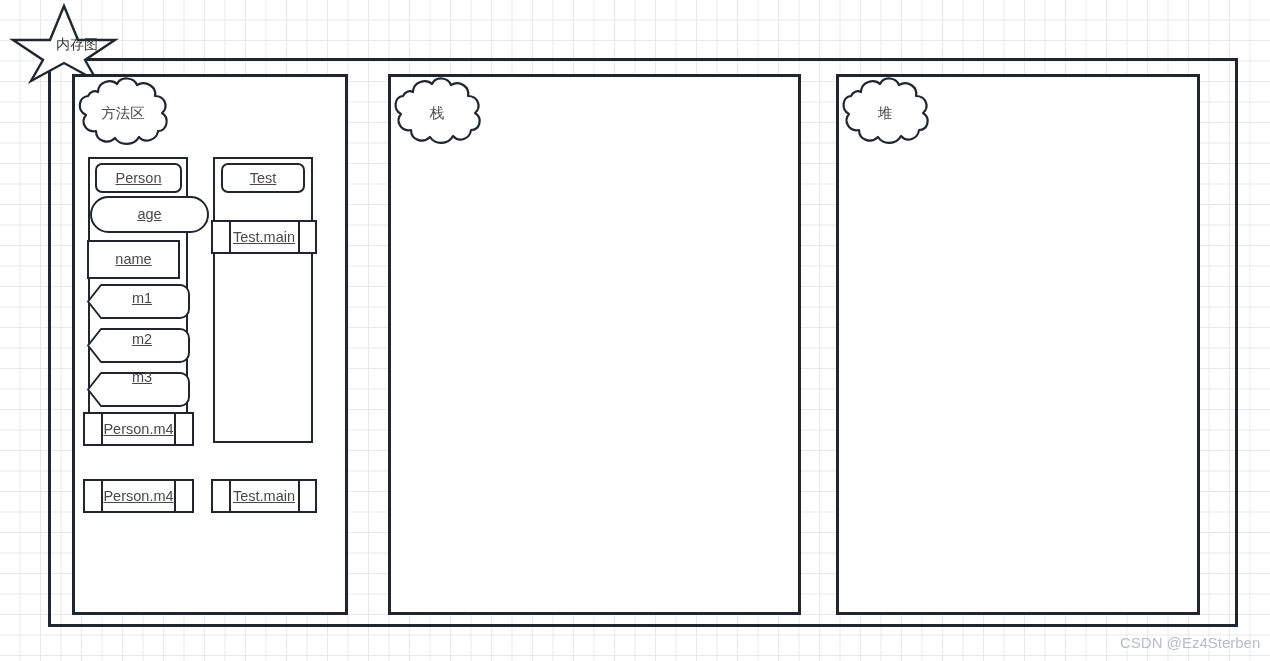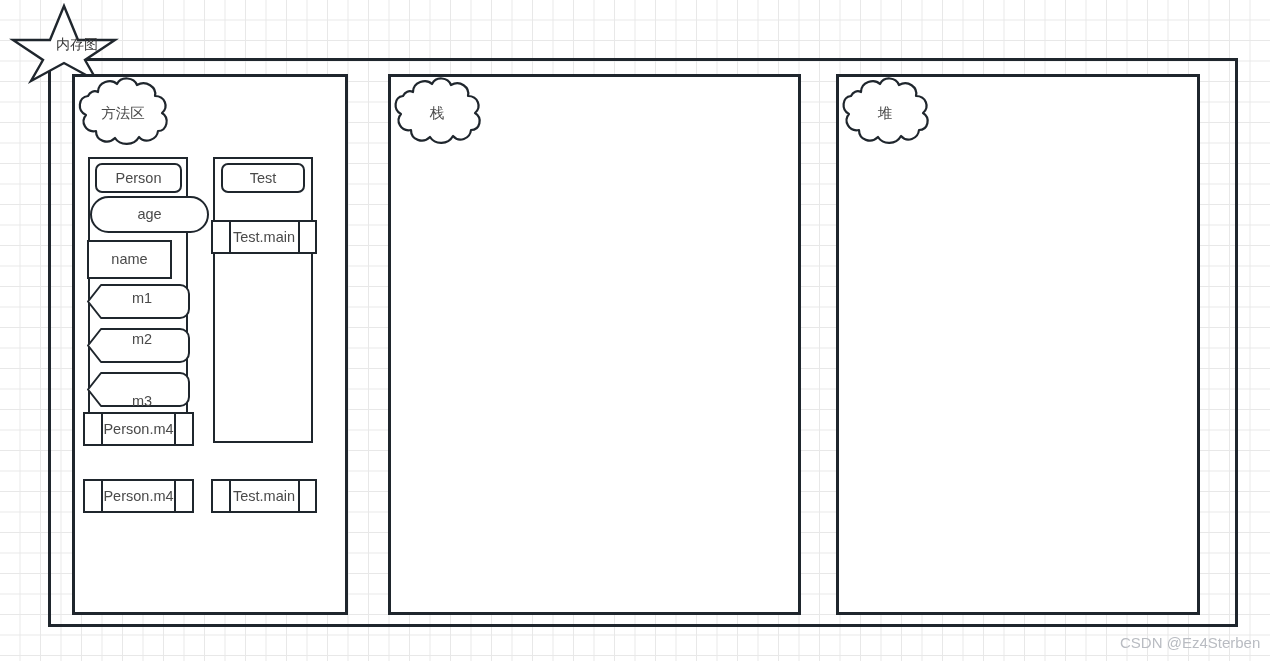--- a/index.html
+++ b/index.html
@@ -43,20 +43,21 @@
     background: #ffffff;
   }
   .cell-label {
     display: flex;
     align-items: center;
     justify-content: center;
     color: #4a4a4a;
     font-size: 14.5px;
     line-height: 1;
     white-space: nowrap;
+    text-decoration: underline;
   }
   .rounded-rect {
     border: 2px solid #1f262d;
     border-radius: 7px;
     background: #ffffff;
   }
   .stadium {
     border: 2px solid #1f262d;
     border-radius: 999px;
     background: #ffffff;
@@ -113,42 +114,42 @@
     </svg>
   </div>
   <div class="cloud-label" style="left:72px; top:104px; width:102px;">方法区</div>
 
   <div class="abs" style="left:88px; top:157px; width:100px; height:285px; border:2.5px solid #1f262d; background:#ffffff;"></div>
 
   <div class="abs rounded-rect cell-label" style="left:95px; top:163px; width:87px; height:30px;">Person</div>
 
   <div class="abs stadium cell-label" style="left:90px; top:196px; width:119px; height:37px;">age</div>
 
-  <div class="abs plain-rect cell-label" style="left:87px; top:240px; width:85px; height:39px;">name</div>
+  <div class="abs plain-rect cell-label" style="left:87px; top:240px; width:93px; height:39px;">name</div>
 
   <div class="abs" style="left:87px; top:284px; width:103px; height:35px;">
     <svg width="103" height="35" viewBox="0 0 103 35">
       <path d="M14,1 H93 A9,9 0 0 1 102,10 V25 A9,9 0 0 1 93,34 H14 L1,17.5 Z" fill="#ffffff" stroke="#1f262d" stroke-width="2" stroke-linejoin="round"></path>
     </svg>
   </div>
   <div class="abs cell-label" style="left:87px; top:284px; width:110px; height:28px;">m1</div>
 
   <div class="abs" style="left:87px; top:328px; width:103px; height:35px;">
     <svg width="103" height="35" viewBox="0 0 103 35">
       <path d="M14,1 H93 A9,9 0 0 1 102,10 V25 A9,9 0 0 1 93,34 H14 L1,17.5 Z" fill="#ffffff" stroke="#1f262d" stroke-width="2" stroke-linejoin="round"></path>
     </svg>
   </div>
   <div class="abs cell-label" style="left:87px; top:328px; width:110px; height:23px;">m2</div>
 
   <div class="abs" style="left:87px; top:372px; width:103px; height:35px;">
     <svg width="103" height="35" viewBox="0 0 103 35">
       <path d="M14,1 H93 A9,9 0 0 1 102,10 V25 A9,9 0 0 1 93,34 H14 L1,17.5 Z" fill="#ffffff" stroke="#1f262d" stroke-width="2" stroke-linejoin="round"></path>
     </svg>
   </div>
-  <div class="abs cell-label" style="left:87px; top:384px; width:110px; height:35px;">m3</div>
+  <div class="abs cell-label" style="left:87px; top:360px; width:110px; height:35px;">m3</div>
 
   <div class="abs" style="left:83px; top:412px; width:111px; height:34px;">
     <svg width="111" height="34" viewBox="0 0 111 34">
       <rect x="1" y="1" width="109" height="32" fill="#ffffff" stroke="#1f262d" stroke-width="2"></rect>
       <line x1="19" y1="1" x2="19" y2="33" stroke="#1f262d" stroke-width="2"></line>
       <line x1="92" y1="1" x2="92" y2="33" stroke="#1f262d" stroke-width="2"></line>
     </svg>
   </div>
   <div class="abs cell-label" style="left:83px; top:412px; width:111px; height:34px;">Person.m4</div>
 

